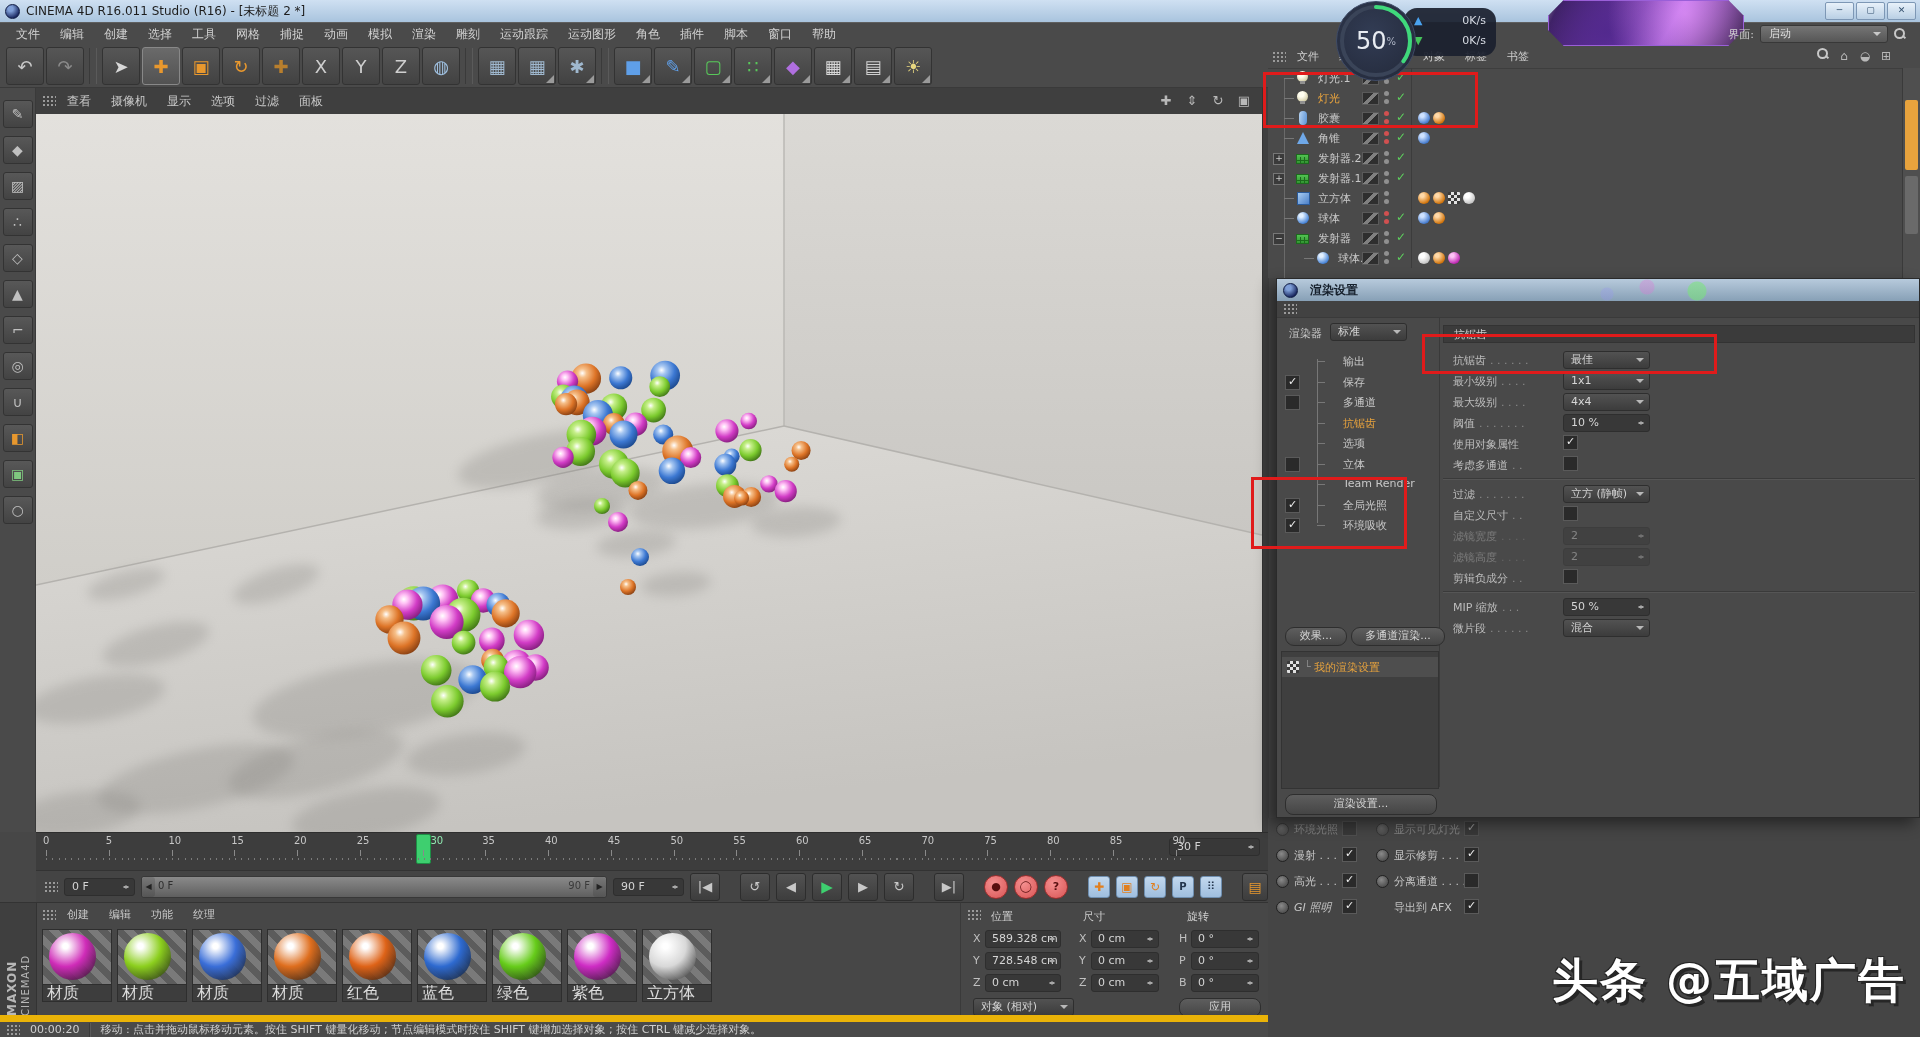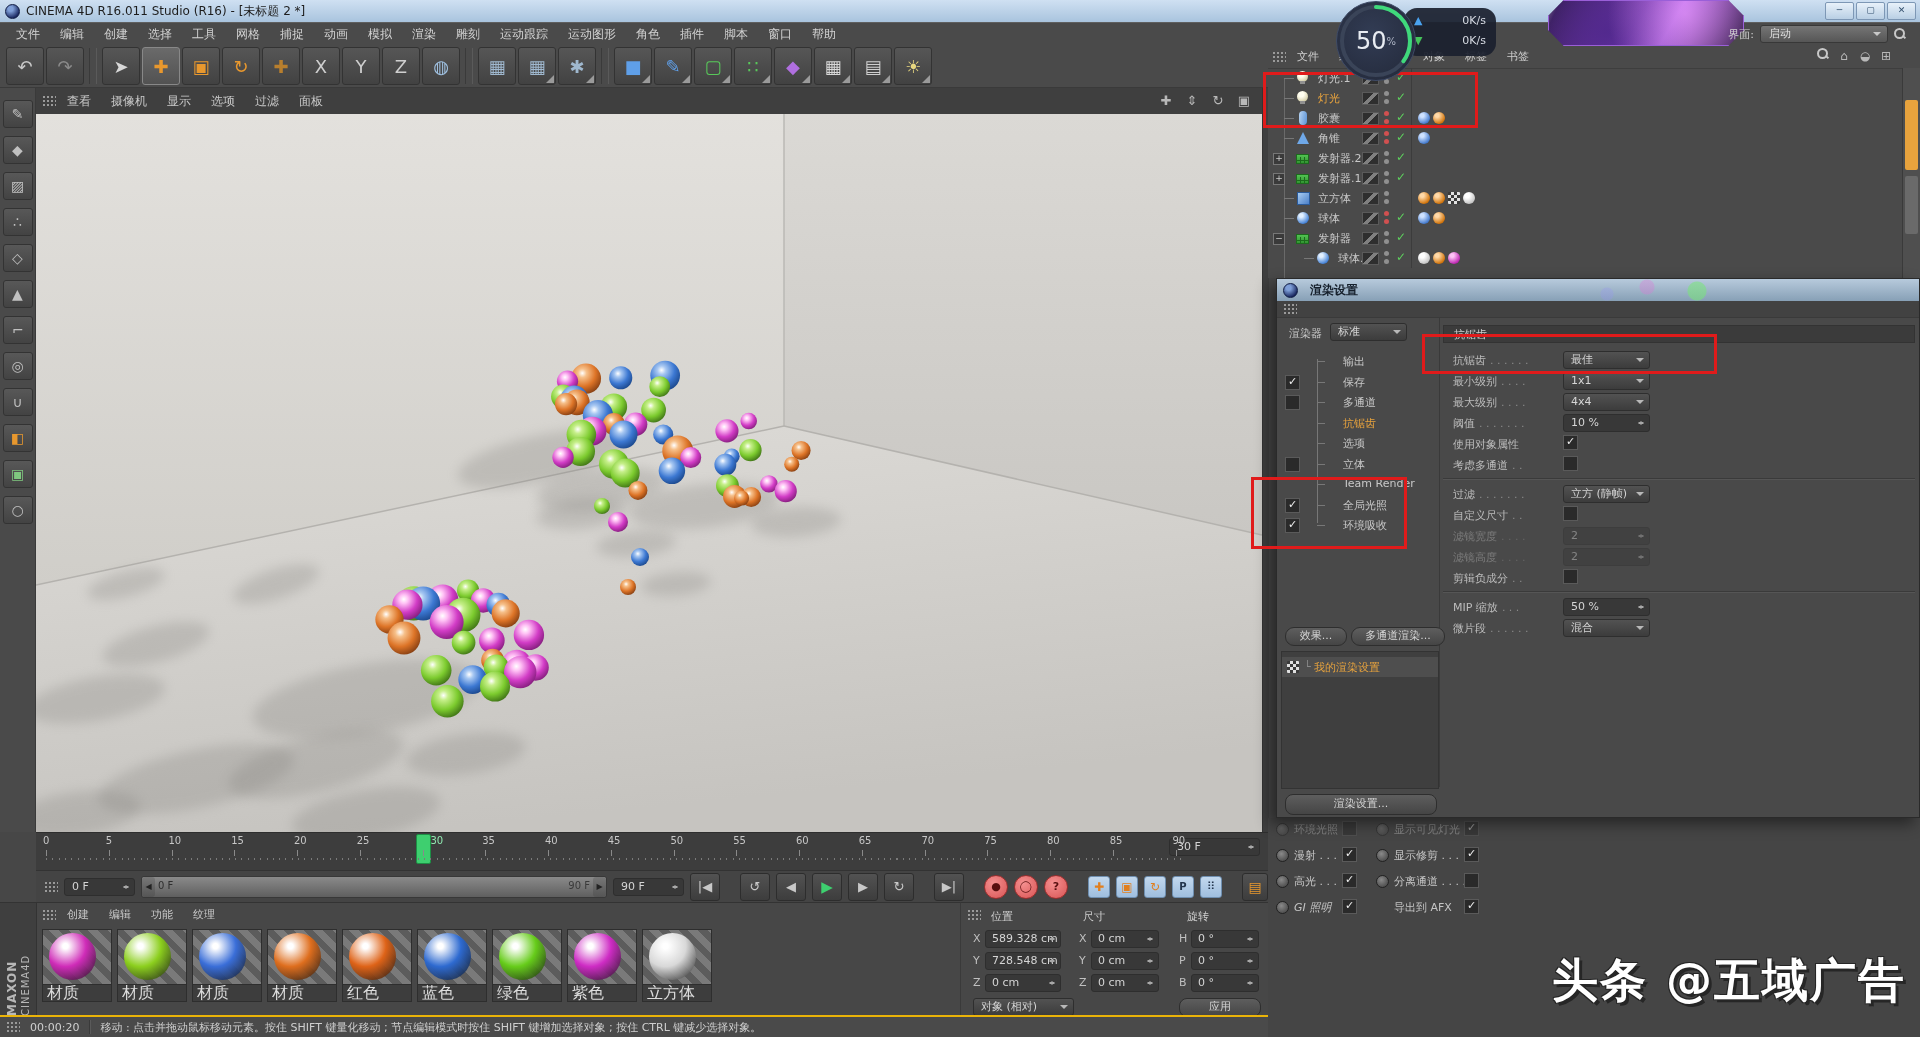--- a/index.html
+++ b/index.html
@@ -180,21 +180,21 @@
   .matprev{height:54px;position:relative;border:1px solid #2e2e2e;
      background:repeating-linear-gradient(45deg,#7a7a7a 0 7px,#5c5c5c 7px 14px);}
   .matball{position:absolute;left:6px;top:3px;width:47px;height:47px;border-radius:50%;}
   .matname{height:16px;background:#3d3d3d;border:1px solid #2e2e2e;border-top:none;font-size:16px;
      line-height:15px;padding-left:4px;color:#ddd;white-space:nowrap;overflow:hidden;}
   .coords{left:960px;top:902px;width:308px;height:113px;background:#474747;border-top:1px solid #333;border-left:1px solid #3a3a3a;}
   .chead{position:absolute;top:6px;font-size:11px;color:#cfcfcf;}
   .cfield{position:absolute;height:18px;font-size:11px;}
   .cfield b{position:absolute;left:0;top:2px;font-weight:normal;color:#c0c0c0;}
   .cfield .spinbox{position:absolute;left:12px;top:0;right:0;padding-left:6px;}
-  .statusbar{left:0;top:1015px;width:1268px;height:22px;background:#4a4a4a;border-top:2px solid #eab308;
+  .statusbar{left:0;top:1015px;width:1268px;height:22px;background:#4a4a4a;border-top:7px solid #eab308;
      display:flex;align-items:center;gap:10px;padding-left:6px;box-sizing:border-box;font-size:11px;color:#cfcfcf;}
   .vsep{width:1px;height:14px;background:#3a3a3a;box-shadow:1px 0 0 #5a5a5a;}
   
   .speedpill{left:1404px;top:8px;width:92px;height:48px;background:rgba(26,32,46,.92);border-radius:13px;
      z-index:49;font-size:11px;color:#d8dce4;}
   .speedrow{position:absolute;left:10px;width:72px;display:flex;justify-content:space-between;}
   .pct{left:1336px;top:1px;width:78px;height:78px;border-radius:50%;z-index:50;
      background:radial-gradient(circle at 45% 40%,#323c54,#222838);border:1px solid #3e4a66;
      display:flex;align-items:center;justify-content:center;color:#e8ecf2;}
   .pct svg{position:absolute;left:0;top:0;}

